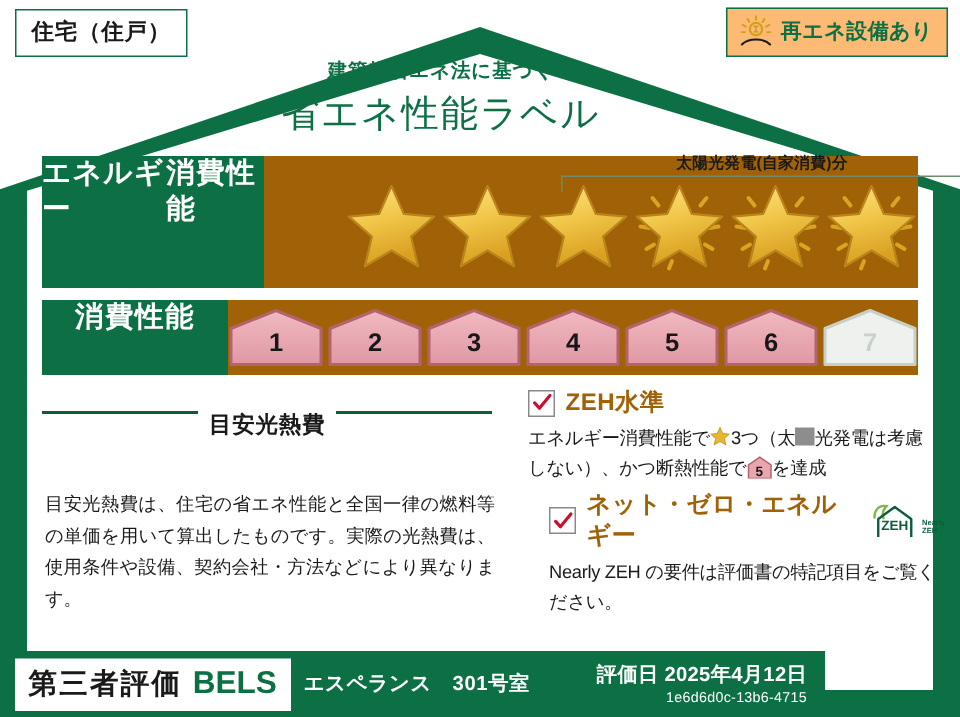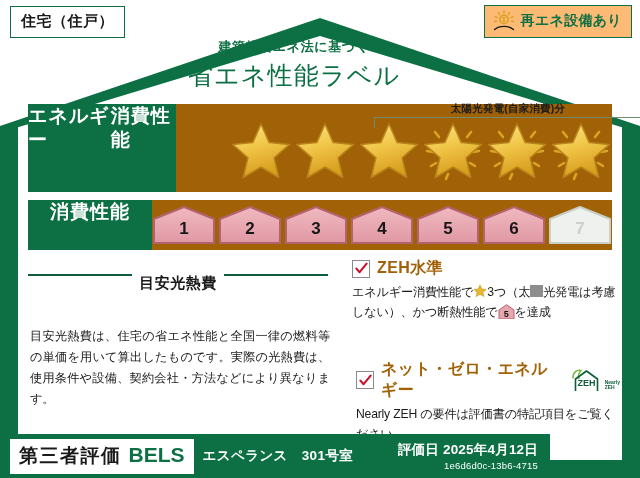--- a/index.html
+++ b/index.html
@@ -109,21 +109,21 @@
     position:absolute;left:30px;top:326px;width:300px;z-index:30;
     font-size:12.2px;color:#1a1a1a;line-height:1.72;letter-spacing:-0.1px;text-align:justify;
   }
 
   
   .vdiv{position:absolute;left:336px;top:258px;width:2px;height:0px;background:#0d7044;z-index:30;}
 
   
   .zeh-block{position:absolute;z-index:30;}
   #zeh1{left:352px;top:258px;width:264px;}
-  #zeh2{left:356px;top:326px;width:264px;margin-top:33px;}
+  #zeh2{left:366px;top:326px;width:264px;}
   .zeh-head{display:flex;align-items:center;gap:7px;}
   .chk{
     width:16px;height:16px;border:1.4px solid #8a8a8a;background:#fff;
     display:flex;align-items:center;justify-content:center;flex:0 0 auto;
   }
   .chk svg{width:13px;height:13px;display:block;}
   .zeh-title{font-size:16px;font-weight:bold;color:#a16207;letter-spacing:0.4px;}
   .zeh-body{
     margin-top:4px;font-size:12.2px;color:#1a1a1a;line-height:1.62;letter-spacing:-0.2px;
   }

